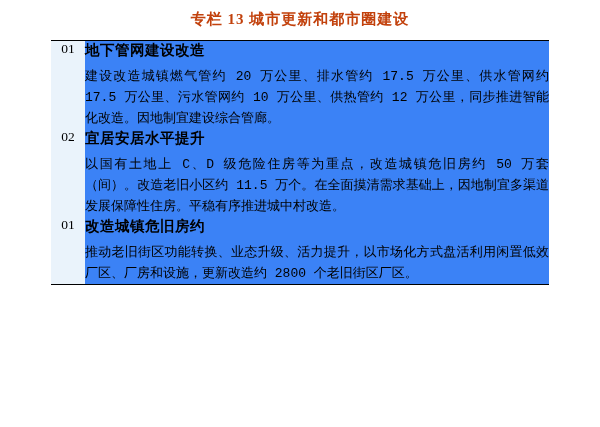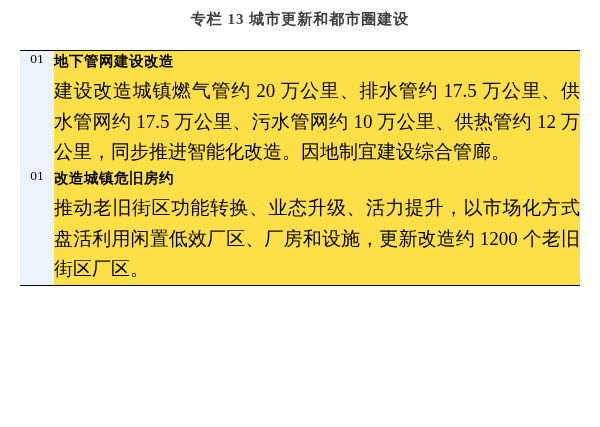--- a/index.html
+++ b/index.html
@@ -20,25 +20,25 @@
     position: relative;
     box-sizing: border-box;
     padding: 0;
   }
   .box-title {
     text-align: center;
     font-size: 15px;
     font-weight: bold;
     letter-spacing: 1px;
     padding: 10px 0 9px 0;
-    color: #404040;
+    color: #c2410c;
   }
   .table {
-    width: 560px;
-    margin: 12px auto;
+    width: 498px;
+    margin: 2px auto;
     border-collapse: collapse;
     border-top: 1.2px solid #000;
     border-bottom: 1.2px solid #000;
     table-layout: fixed;
   }
   .table td {
     border: none;
     vertical-align: top;
     padding: 0;
   }
@@ -48,32 +48,33 @@
   .num-cell {
     width: 34px;
     text-align: center;
     font-size: 13.5px;
     background: #eaf3fb;
     border-right: 1px solid #000;
     padding-top: 9px;
     font-family: "Liberation Serif", serif;
   }
   .body-cell {
-    background: #fde047;
+    background: #3b82f6;
     padding: 7px 10px 9px 10px;
+    font-family: Liberation Mono, monospace;
   }
   .item-head {
     font-size: 14.5px;
     font-weight: bold;
     letter-spacing: 0.5px;
     margin: 0 0 3px 0;
     line-height: 1.5;
   }
   .item-text {
-    font-size: 19px;
+    font-size: 13px;
     line-height: 1.62;
     text-align: justify;
     text-justify: inter-ideograph;
     margin: 0;
     text-indent: 0;
   }
   .item-text-indent {
     text-indent: 0;
   }
 </style>
@@ -87,22 +88,29 @@
   <table class="table">
     <tbody>
       <tr>
         <td class="num-cell row-sep">01</td>
         <td class="body-cell row-sep">
           <p class="item-head">地下管网建设改造</p>
           <p class="item-text item-text-indent">建设改造城镇燃气管约 20 万公里、排水管约 17.5 万公里、供水管网约 17.5 万公里、污水管网约 10 万公里、供热管约 12 万公里，同步推进智能化改造。因地制宜建设综合管廊。</p>
         </td>
       </tr>
       <tr>
+        <td class="num-cell row-sep">02</td>
+        <td class="body-cell row-sep">
+          <p class="item-head">宜居安居水平提升</p>
+          <p class="item-text item-text-indent">以国有土地上 C、D 级危险住房等为重点，改造城镇危旧房约 50 万套（间）。改造老旧小区约 11.5 万个。在全面摸清需求基础上，因地制宜多渠道发展保障性住房。平稳有序推进城中村改造。</p>
+        </td>
+      </tr>
+      <tr>
         <td class="num-cell row-sep">01</td>
         <td class="body-cell row-sep">
           <p class="item-head">改造城镇危旧房约</p>
-          <p class="item-text item-text-indent">推动老旧街区功能转换、业态升级、活力提升，以市场化方式盘活利用闲置低效厂区、厂房和设施，更新改造约 1200 个老旧街区厂区。</p>
+          <p class="item-text item-text-indent">推动老旧街区功能转换、业态升级、活力提升，以市场化方式盘活利用闲置低效厂区、厂房和设施，更新改造约 2800 个老旧街区厂区。</p>
         </td>
       </tr>
     </tbody>
   </table>
 
 </div>
 
 </body></html>

